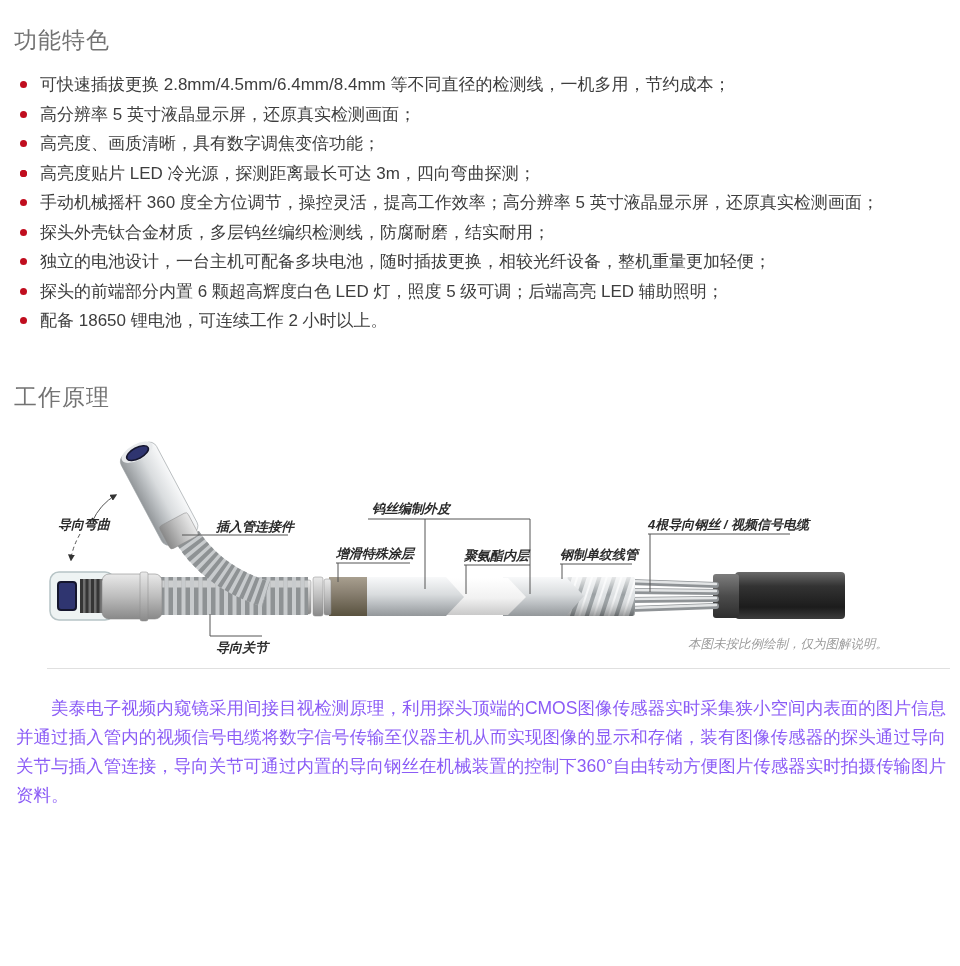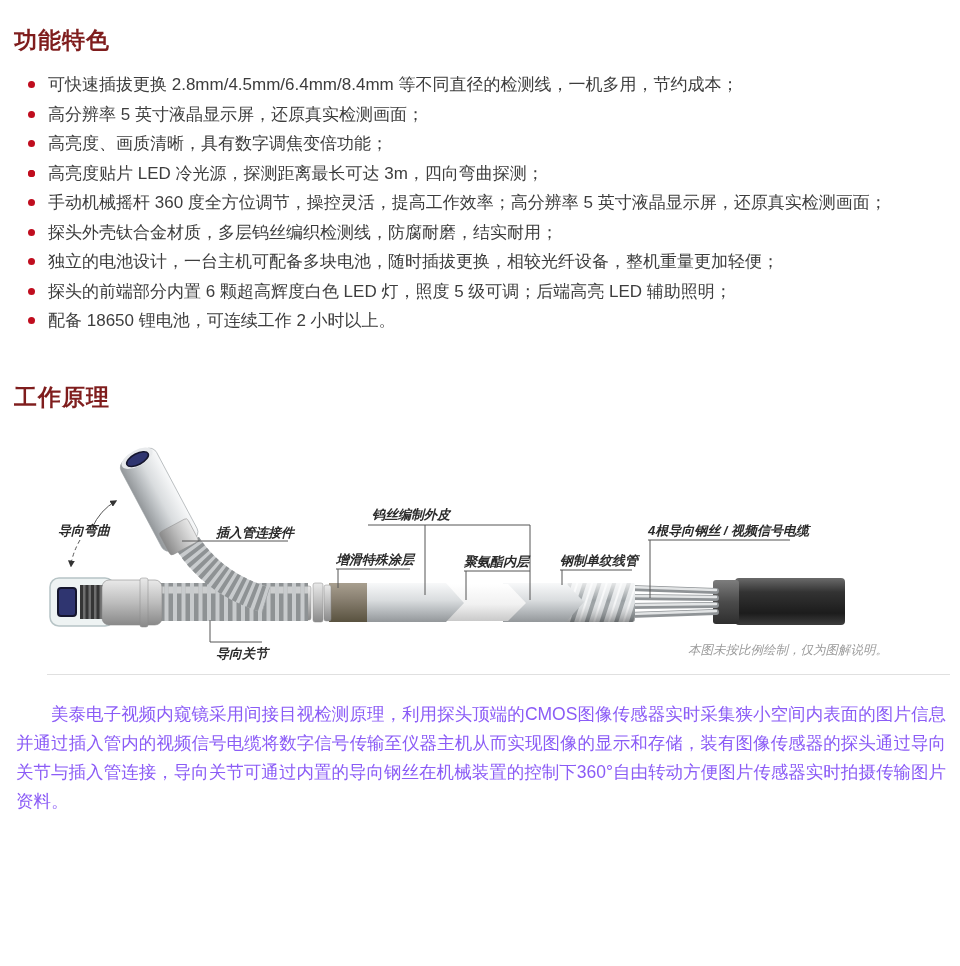--- a/index.html
+++ b/index.html
@@ -1,24 +1,24 @@
 <!DOCTYPE html>
 <html><head>
 <meta charset="utf-8">
 <style>
   html,body{margin:0;padding:0;background:#ffffff;}
   body{width:960px;height:966px;overflow:hidden;
        font-family:"Liberation Sans","DejaVu Sans",sans-serif;color:#3d3d3d;}
   .page{position:relative;width:960px;height:966px;padding-top:27px;box-sizing:border-box;}
 
-  h2.section-heading{font-size:23px;line-height:26px;font-weight:bold;color:#7f1d1d;
+  h2.section-heading{font-size:23px;line-height:26px;font-weight:normal;color:#737373;
        margin:0 0 17px 14px;letter-spacing:1px;}
-  h2.principle-heading{margin-top:48px;margin-bottom:18px;}
-
-  ul.features{list-style:none;margin:8px;padding:0 28px 0 0;}
+  h2.principle-heading{margin-top:48px;margin-bottom:12px;}
+
+  ul.features{list-style:none;margin:0;padding:0 28px 0 0;}
   ul.features li{position:relative;padding-left:40px;font-size:17px;line-height:29.5px;
        text-align:justify;color:#3d3d3d;}
   ul.features .dot{position:absolute;left:20px;top:11px;width:7px;height:7px;border-radius:50%;
        background:#c00d1e;}
 
   .diagram{position:relative;width:960px;height:246px;margin-top:6px;}
   .diagram svg{position:absolute;left:0;top:0;}
   .svg-label{font-size:13px;font-weight:bold;font-style:italic;fill:#2b2b2b;}
   .svg-note{font-size:12.5px;font-style:italic;fill:#9a9a9a;}
   .leader{stroke:#555;stroke-width:1;fill:none;}

